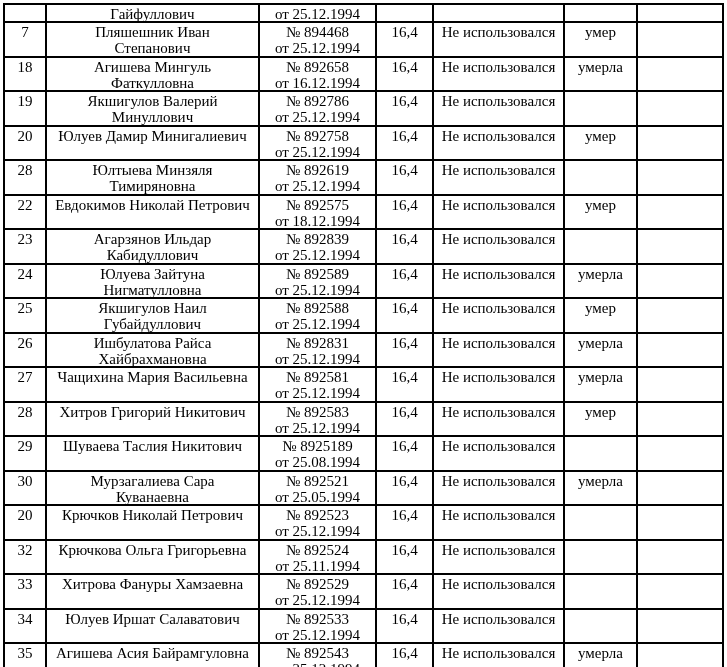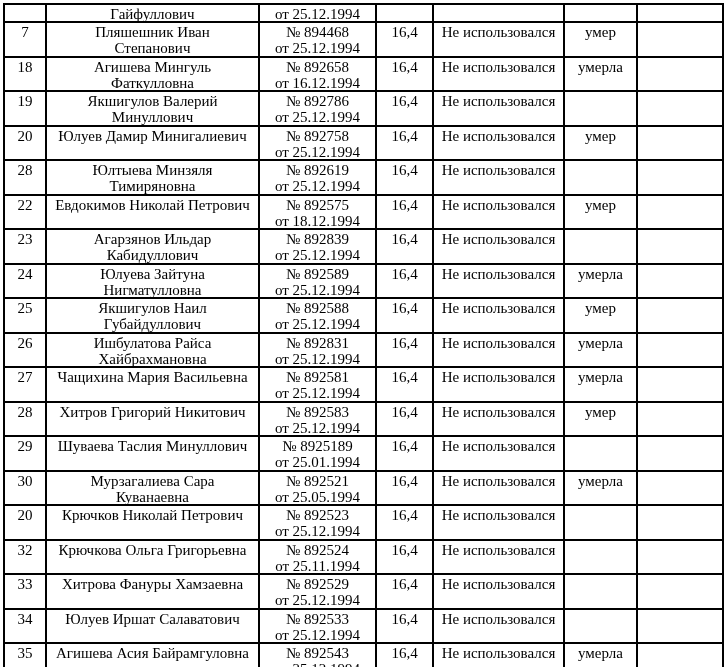--- a/index.html
+++ b/index.html
@@ -188,23 +188,23 @@
         <div class="cell c-cert">№ 892583
 от 25.12.1994</div>
         <div class="cell c-val">16,4</div>
         <div class="cell c-status">Не использовался</div>
         <div class="cell c-death">умер</div>
         <div class="cell c-empty"></div>
       </div>
 
       <div class="row">
         <div class="cell c-num">29</div>
-        <div class="cell c-name">Шуваева Таслия Минуллович</div>
+        <div class="cell c-name">Шуваева Таслия Никитович</div>
         <div class="cell c-cert">№ 8925189
-от 25.01.1994</div>
+от 25.08.1994</div>
         <div class="cell c-val">16,4</div>
         <div class="cell c-status">Не использовался</div>
         <div class="cell c-death"></div>
         <div class="cell c-empty"></div>
       </div>
 
       <div class="row">
         <div class="cell c-num">30</div>
         <div class="cell c-name">Мурзагалиева Сара
 Куванаевна</div>

